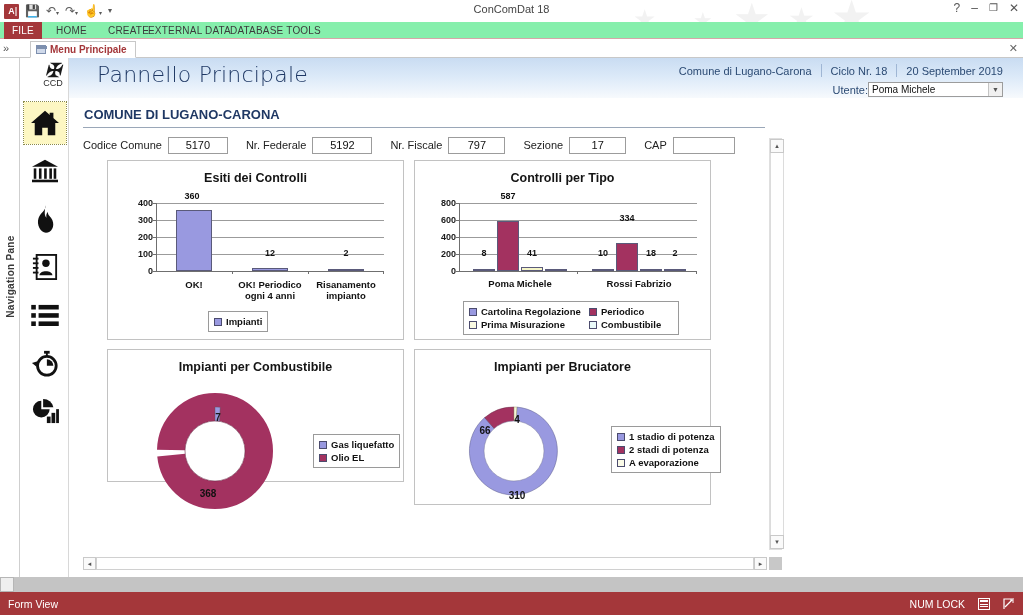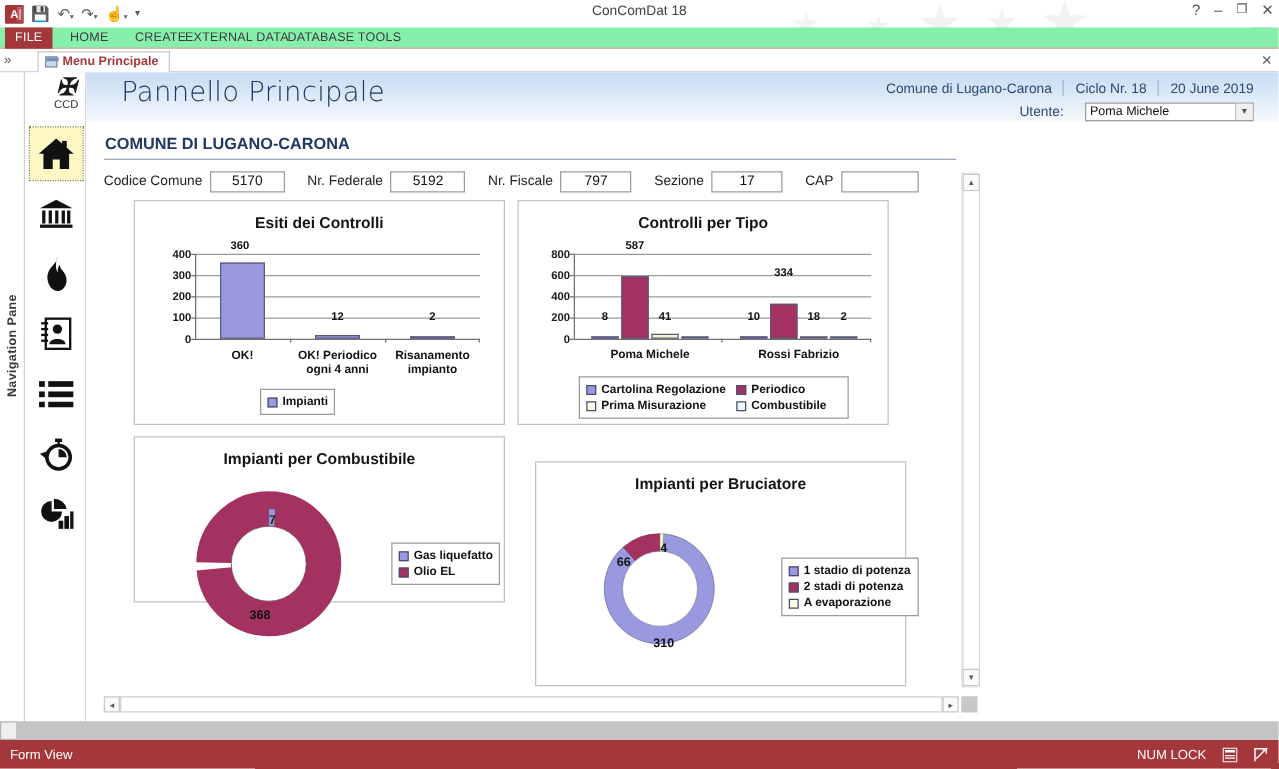--- a/index.html
+++ b/index.html
@@ -88,21 +88,21 @@
   }
   .ccd-logo { position:absolute; left:-36px; top:4px; width:40px; text-align:center; }
   .ccd-leaf { font-size:19px; line-height:18px; font-family:"Liberation Serif", serif; font-style:italic; color:#1a1a1a; font-weight:bold;}
   .ccd-text { font-size:9px; color:#2b2b2b; margin-top:-2px; }
   .panel-title {
     position:absolute; left:28px; top:4px; font-size:22px; color:#1f3864;
     font-family:"DejaVu Sans", sans-serif; font-weight:300; letter-spacing:.2px;
   }
   .hdr-right { position:absolute; right:20px; top:6px; font-size:11px; color:#2b4a73; display:flex; align-items:center; }
   .hdr-right .sep { display:inline-block; width:1px; height:13px; background:#9fb6d4; margin:0 9px; }
-  .utente-row { position:absolute; right:20px; top:24px; display:flex; align-items:center; gap:17px; font-size:11px; color:#2b4a73; }
+  .utente-row { position:absolute; right:20px; top:24px; display:flex; align-items:center; gap:0; font-size:11px; color:#2b4a73; }
   .combo { width:135px; height:15px; border:1px solid #9c9c9c; background:#fff; display:flex; align-items:center; font-size:10px; color:#111; padding-left:3px; position:relative;}
   .combo .arrow { position:absolute; right:0; top:0; width:14px; height:13px; background:#f0f0f0; border-left:1px solid #c4c4c4; display:flex; align-items:center; justify-content:center; font-size:7px; color:#555;}
 
   
   .canvas { position:absolute; left:48px; top:40px; width:954px; height:494px; background:#fff; }
   .subtitle { position:absolute; left:15px; top:9px; font-size:13px; font-weight:bold; color:#1f3864; }
   .hrule { position:absolute; left:14px; top:29px; width:682px; height:1px; background:#9aa7b8; }
 
   .fields { position:absolute; left:14px; top:36px; width:684px; height:22px; display:flex; align-items:center; font-size:11px; color:#222; }
   .fld-label { margin-right:6px; }
@@ -275,21 +275,21 @@
       <div class="ccd-logo">
         <div class="ccd-leaf">✠</div>
         <div class="ccd-text">CCD</div>
       </div>
       <div class="panel-title">Pannello Principale</div>
       <div class="hdr-right">
         <span>Comune di Lugano-Carona</span>
         <span class="sep"></span>
         <span>Ciclo Nr. 18</span>
         <span class="sep"></span>
-        <span>20 June 2019</span>
+        <span>20 September 2019</span>
       </div>
       <div class="utente-row">
         <span>Utente:</span>
         <span class="combo">
           <span>Poma Michele</span>
           <span class="arrow">▼</span>
         </span>
       </div>
     </div>
 
@@ -448,21 +448,21 @@
             <span class="swatch" style="background:#9999e0;"></span>
             <span>Gas liquefatto</span>
           </div>
           <div class="legrow">
             <span class="swatch" style="background:#a33260;"></span>
             <span>Olio EL</span>
           </div>
         </div>
       </div>
 
-      <div class="card" style="left:359px; top:251px; width:297px; height:180px;margin-top:20px;">
+      <div class="card" style="left:345px; top:251px; width:297px; height:156px;">
         <div class="card-title">Impianti per Bruciatore</div>
 
         <div class="donutwrap" style="left:40px; top:42px; width:118px; height:118px;">
           <svg width="118" height="118" viewBox="0 0 118 118">
 
             <path d="M59 59 L61.9 15.1 A44 44 0 1 1 29.7 25.6 Z" fill="#9999e0" stroke="#5a5a8a" stroke-width="0.5"></path>
 
             <path d="M59 59 L29.7 25.6 A44 44 0 0 1 59 15 Z" fill="#a33260" stroke="#6a2a46" stroke-width="0.5"></path>
 
             <path d="M59 59 L59 15 A44 44 0 0 1 61.9 15.1 Z" fill="#f7f7d8" stroke="#9a9a6a" stroke-width="0.5"></path>

